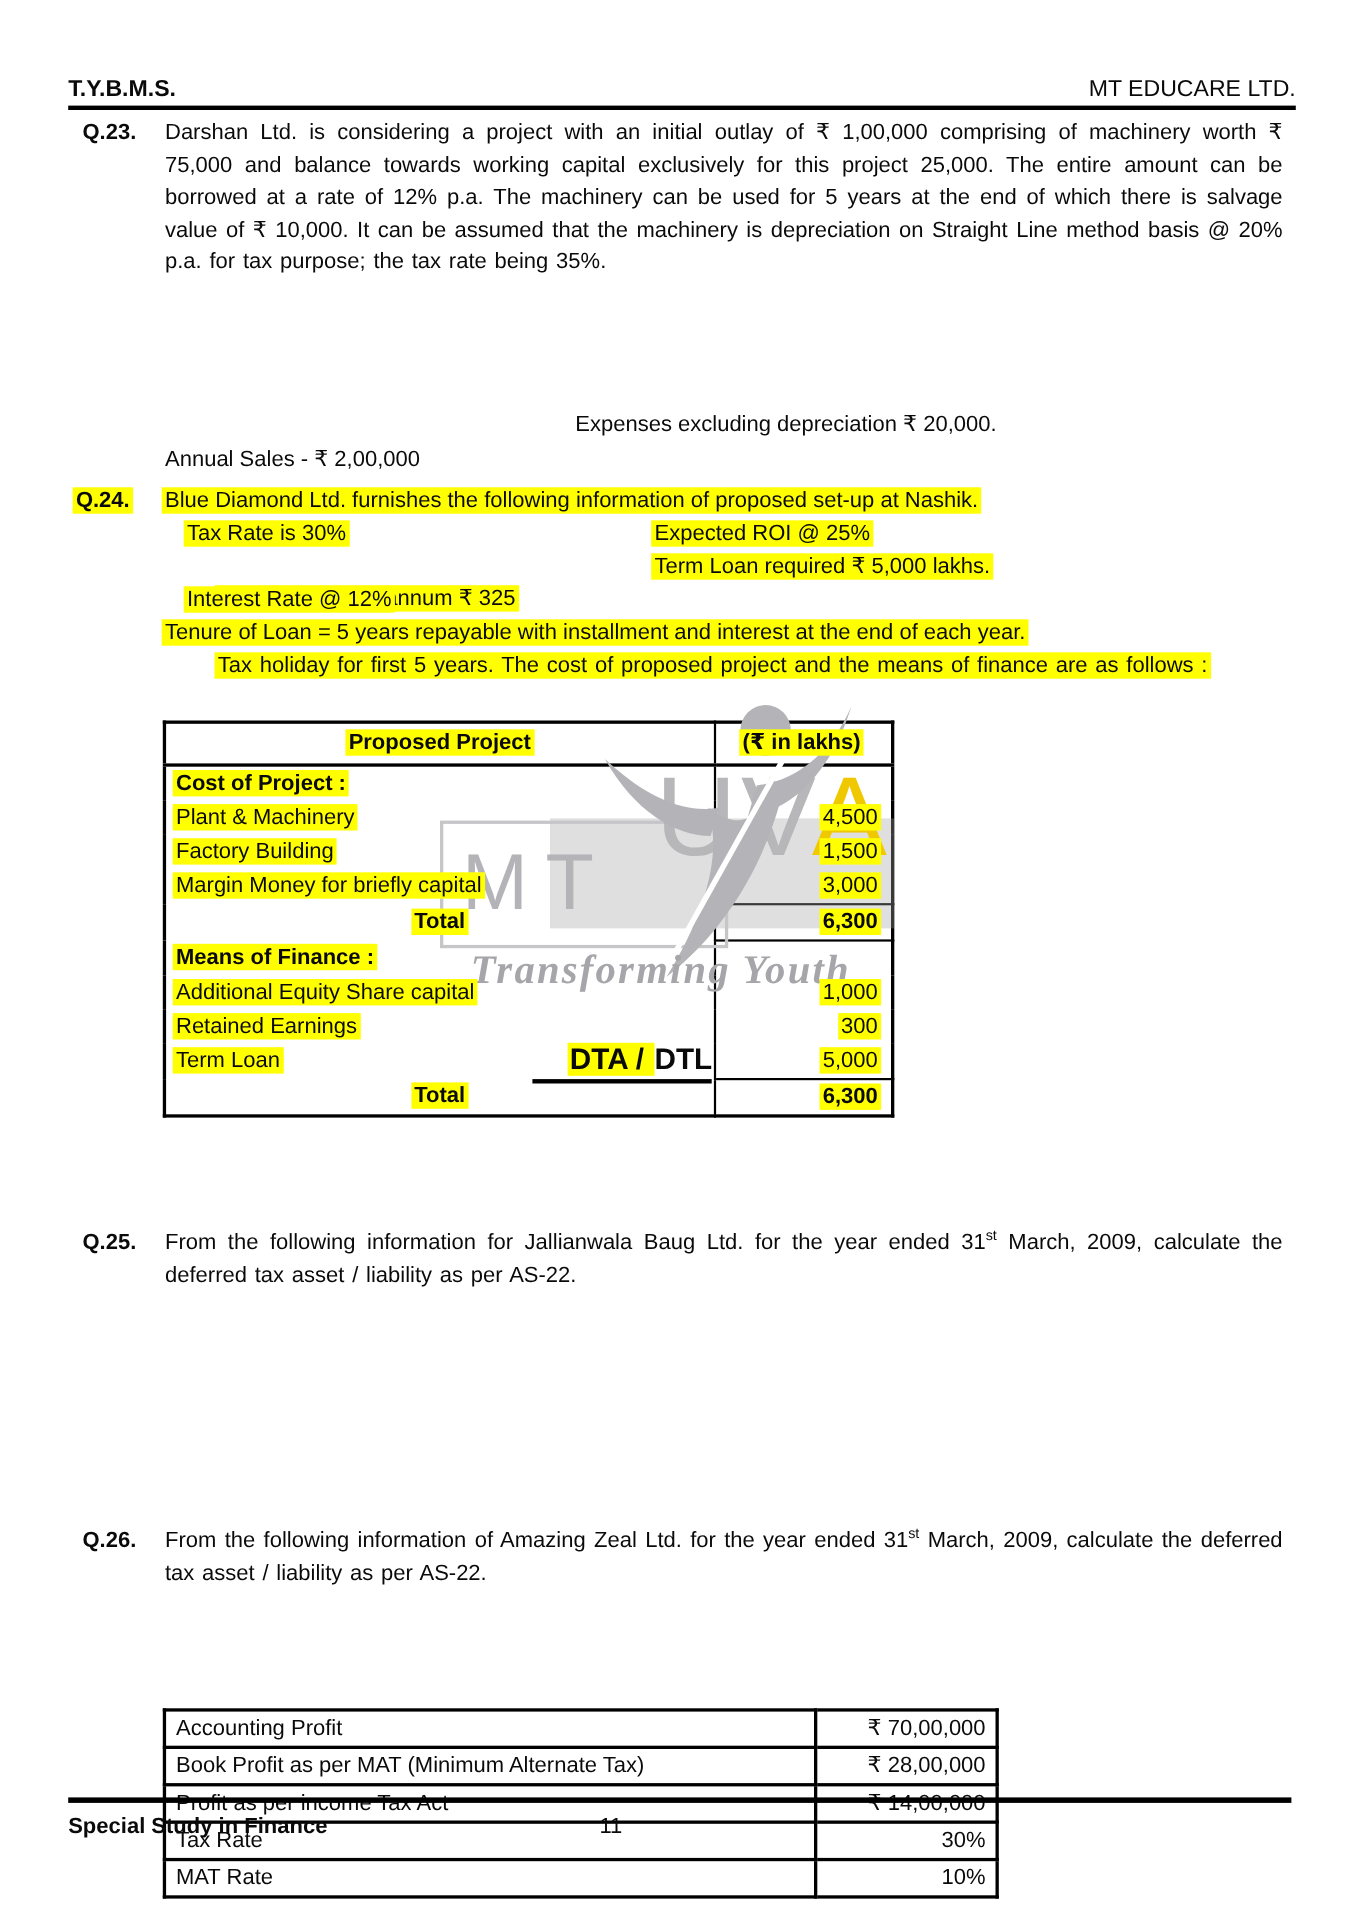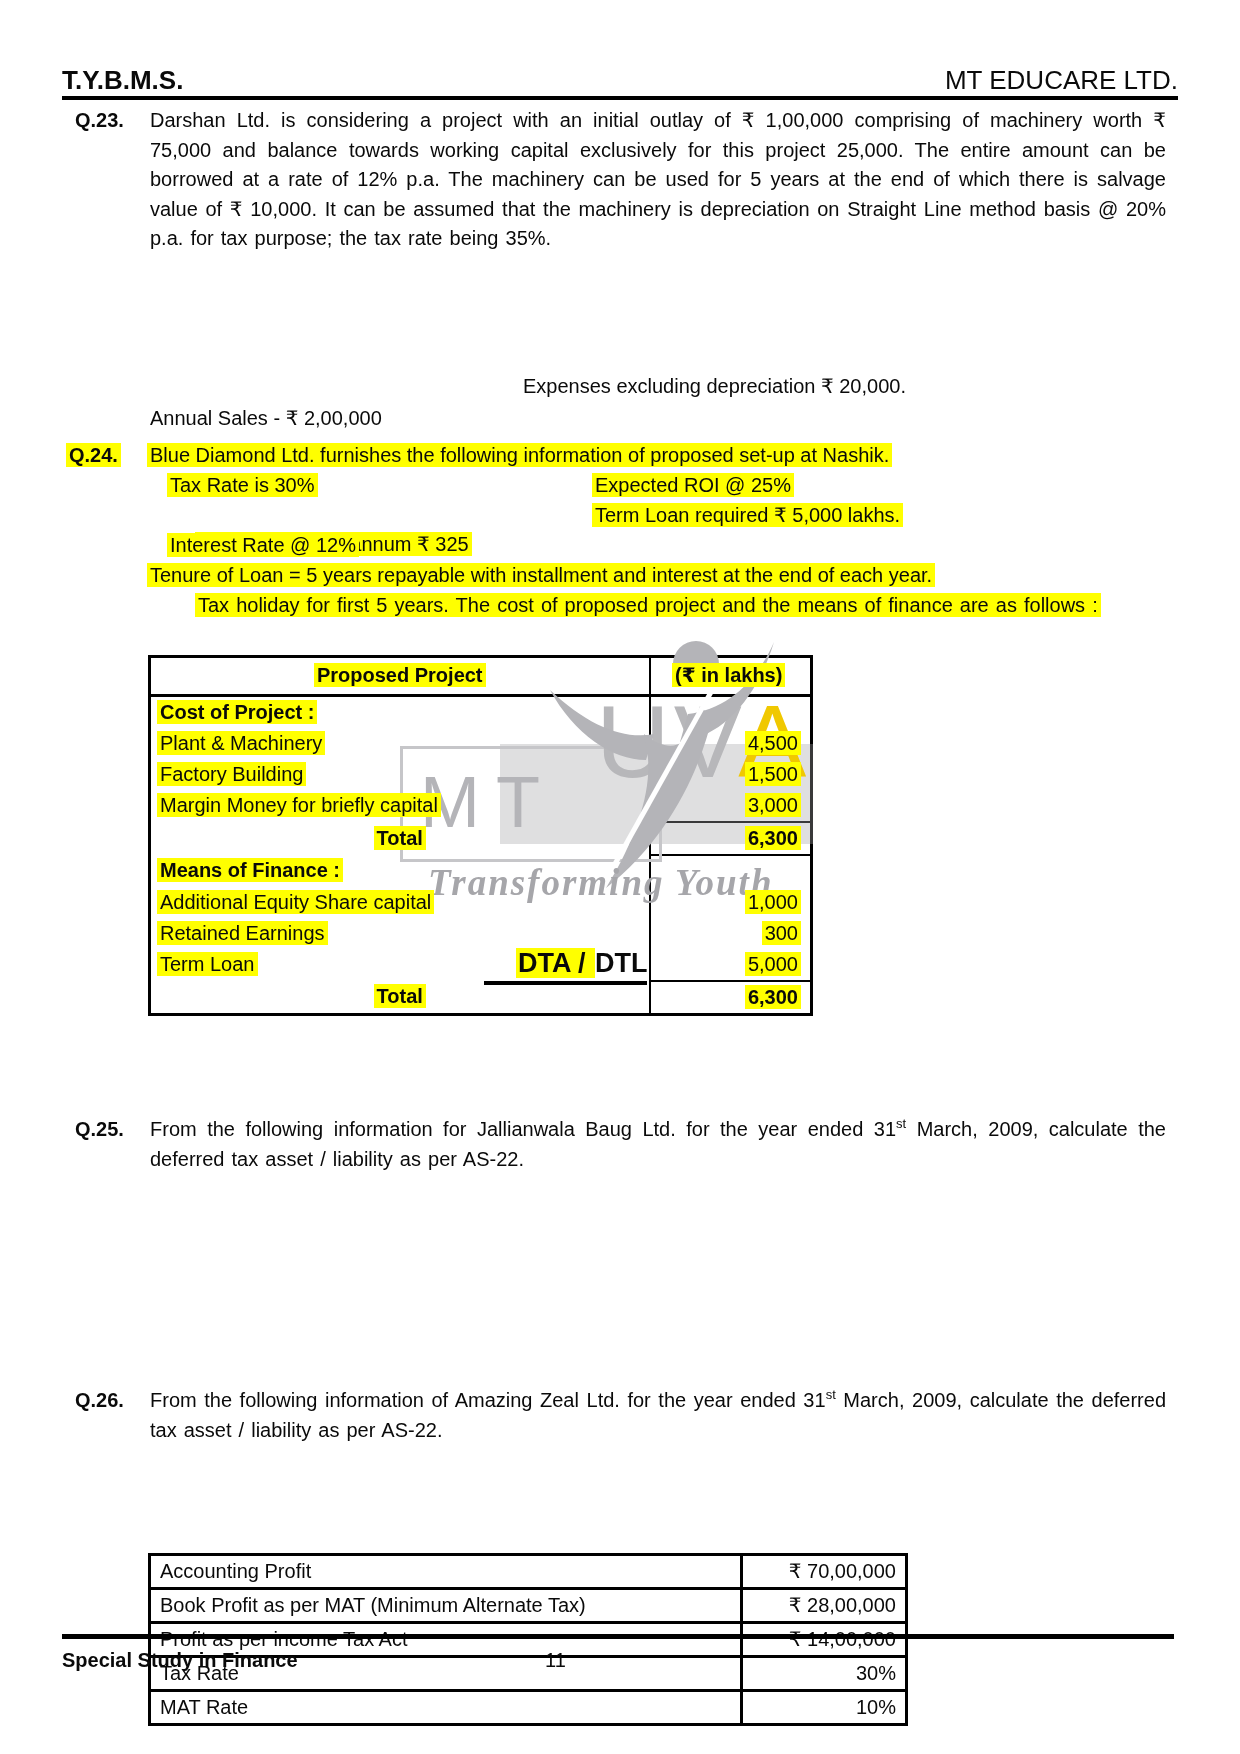--- a/index.html
+++ b/index.html
@@ -8,21 +8,21 @@
     font-family:"Liberation Sans","DejaVu Sans",sans-serif;
     font-size:20px;line-height:29.5px;color:#0a0a0a;overflow:hidden;
   }
   .abs{position:absolute;}
   .b{font-weight:bold;}
   .just{text-align:justify;word-spacing:1.5px;}
   .hl{background:#ffff00;padding:1px 3px;position:relative;z-index:3;}
   .rule{background:#000;}
 
   
-  .hdr{font-size:26px;text-align:right;}
+  .hdr{font-size:21px;text-align:right;}
   .ftr{font-size:20px;}
 
   
   .qlabel{font-weight:bold;}
 
   
   table{border-spacing:0;}
   .t1{position:relative;border-collapse:collapse;table-layout:fixed;width:662px;background:transparent;}
   .t1 th,.t1 td{padding:0 6px;height:31px;vertical-align:middle;font-size:20px;}
   .t1 thead th{height:36px;border-bottom:3px solid #000;text-align:center;}

